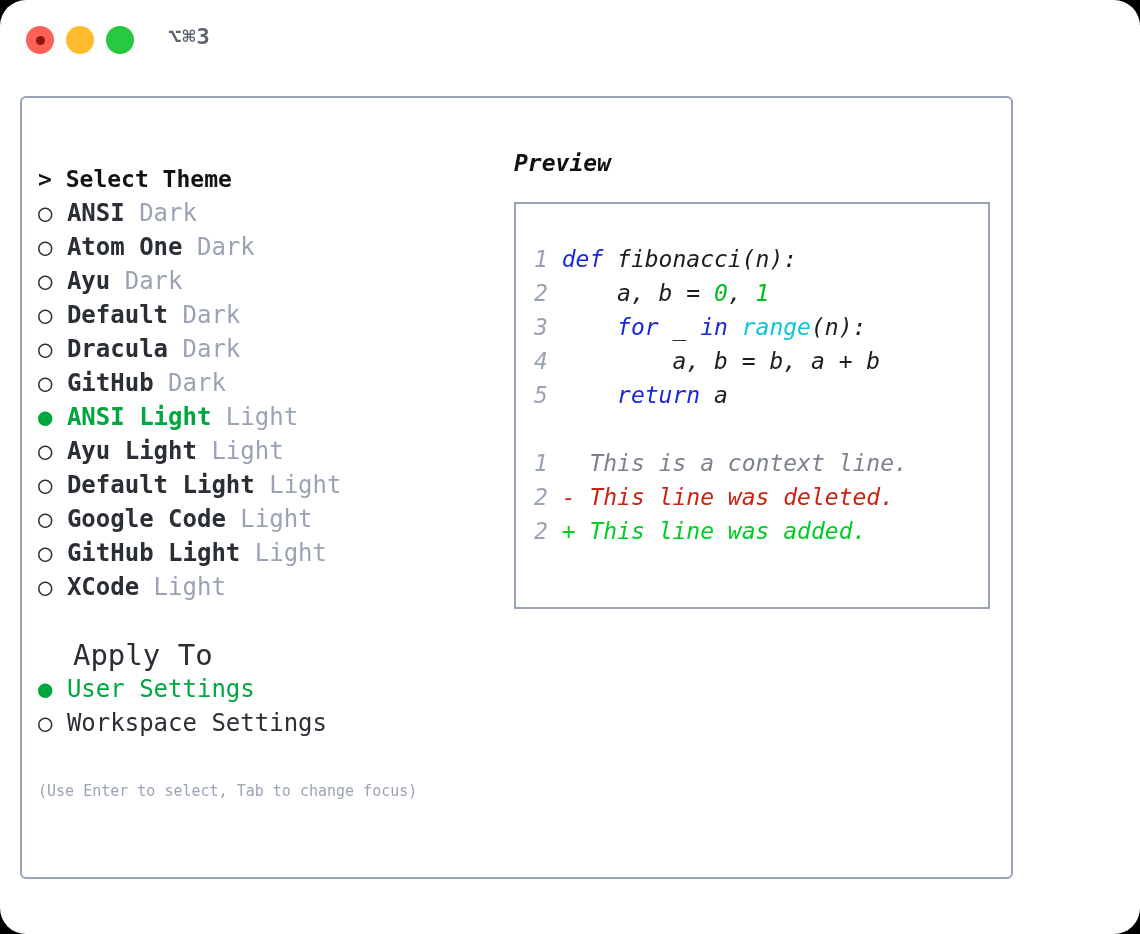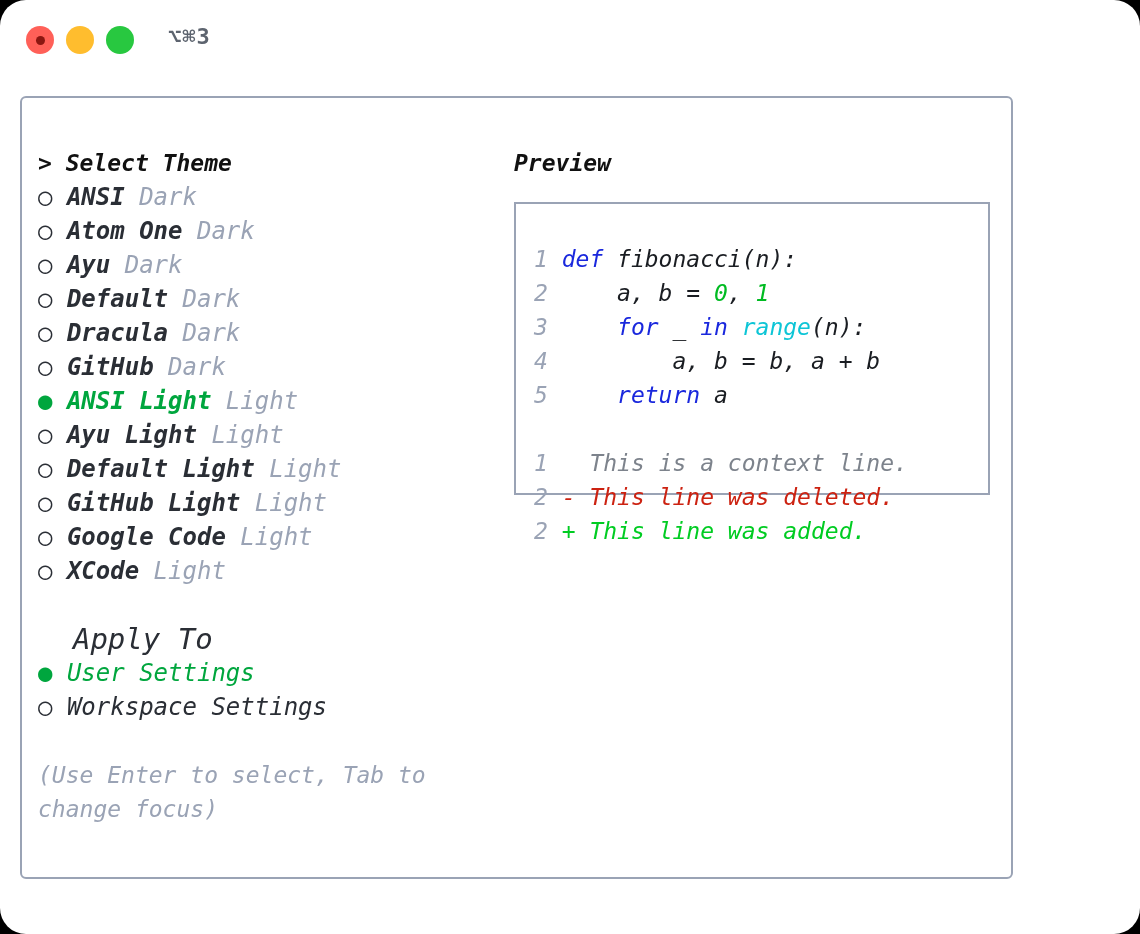--- a/index.html
+++ b/index.html
@@ -71,23 +71,22 @@
     height: 783px;
     border: 2px solid #9aa3b5;
     border-radius: 6px;
     box-sizing: border-box;
   }
 
   
   .left-col {
     position: absolute;
     left: 16px;
-    top: 48px;
+    top: 64px;
     width: 450px;
-    font-style: italic;
   }
   .theme-header {
     font-family: "DejaVu Sans Mono", monospace;
     font-size: 23px;
     font-weight: bold;
     color: #111111;
     line-height: 34px;
     white-space: pre;
   }
   .opt-row {
@@ -109,21 +108,21 @@
     font-family: "DejaVu Sans Mono", monospace;
     font-size: 29px;
     line-height: 34px;
     white-space: pre;
     color: #2a2e35;
   }
 
   .hint {
     margin-top: 34px;
     font-family: "DejaVu Sans Mono", monospace;
-    font-size: 23px;
+    font-size: 15px;
     line-height: 34px;
     color: #9aa3b5;
     width: 400px;
   }
 
   
   .right-col {
     position: absolute;
     left: 492px;
     top: 48px;
@@ -133,21 +132,21 @@
   .preview-title {
     font-family: "DejaVu Sans Mono", monospace;
     font-size: 23px;
     font-weight: bold;
     color: #111111;
     line-height: 34px;
   }
   .preview-box {
     margin-top: 22px;
     width: 476px;
-    height: 293px;
+    height: 407px;
     border: 2px solid #9aa3b5;
     box-sizing: border-box;
     padding: 38px 0 0 18px;
   }
   .code-line {
     font-family: "DejaVu Sans Mono", monospace;
     font-size: 23px;
     line-height: 34px;
     white-space: pre;
     color: #1a1d22;
@@ -188,22 +187,22 @@
       <div id="theme-list">
           <div class="opt-row"><span class="marker">○</span> <span class="name">ANSI</span> <span class="variant">Dark</span></div>
           <div class="opt-row"><span class="marker">○</span> <span class="name">Atom One</span> <span class="variant">Dark</span></div>
           <div class="opt-row"><span class="marker">○</span> <span class="name">Ayu</span> <span class="variant">Dark</span></div>
           <div class="opt-row"><span class="marker">○</span> <span class="name">Default</span> <span class="variant">Dark</span></div>
           <div class="opt-row"><span class="marker">○</span> <span class="name">Dracula</span> <span class="variant">Dark</span></div>
           <div class="opt-row"><span class="marker">○</span> <span class="name">GitHub</span> <span class="variant">Dark</span></div>
           <div class="opt-row selected"><span class="marker">●</span> <span class="name">ANSI Light</span> <span class="variant">Light</span></div>
           <div class="opt-row"><span class="marker">○</span> <span class="name">Ayu Light</span> <span class="variant">Light</span></div>
           <div class="opt-row"><span class="marker">○</span> <span class="name">Default Light</span> <span class="variant">Light</span></div>
+          <div class="opt-row"><span class="marker">○</span> <span class="name">Google Code</span> <span class="variant">Light</span></div>
           <div class="opt-row"><span class="marker">○</span> <span class="name">GitHub Light</span> <span class="variant">Light</span></div>
-          <div class="opt-row"><span class="marker">○</span> <span class="name">Google Code</span> <span class="variant">Light</span></div>
           <div class="opt-row"><span class="marker">○</span> <span class="name">XCode</span> <span class="variant">Light</span></div>
         </div>
 
       <div class="section-gap"></div>
 
       <div class="apply-header">  Apply To</div>
 
       <div id="apply-list">
           <div class="opt-row selected"><span class="marker">●</span> <span>User Settings</span></div>
           <div class="opt-row"><span class="marker">○</span> <span>Workspace Settings</span></div>

